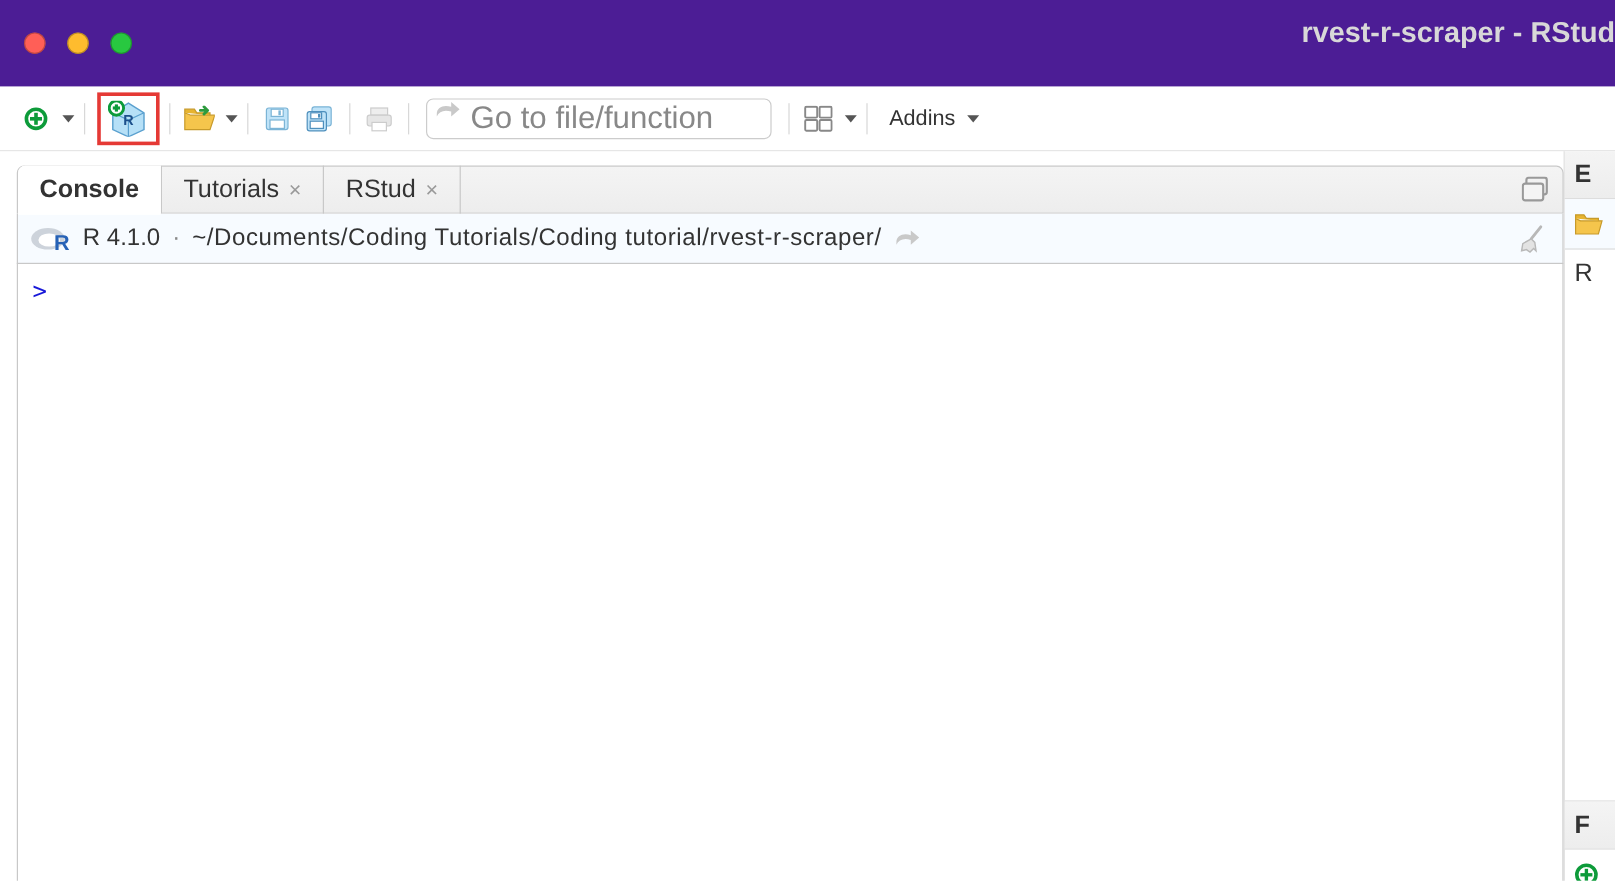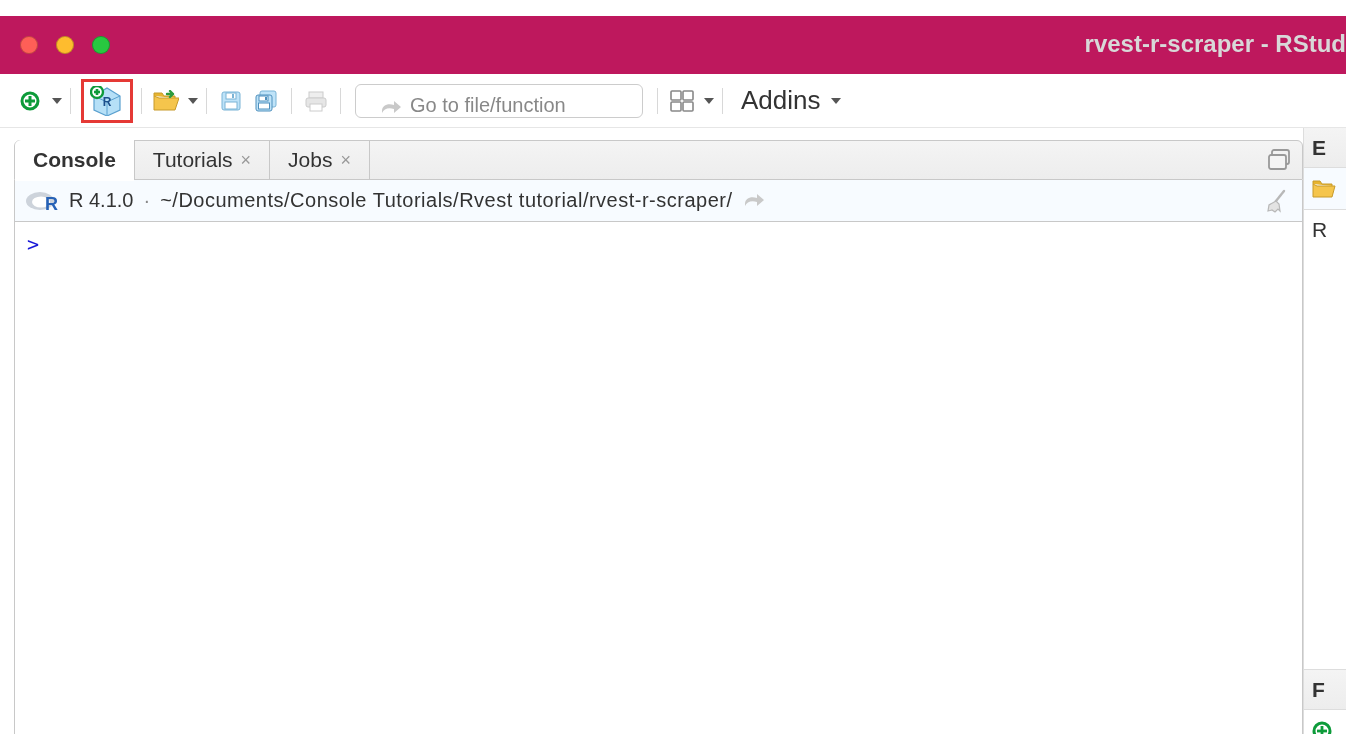--- a/index.html
+++ b/index.html
@@ -1,26 +1,25 @@
 <!DOCTYPE html>
 <html><head>
 <meta charset="utf-8">
 <style>
   * { box-sizing: border-box; margin: 0; padding: 0; }
   html, body { width: 1346px; height: 734px; overflow: hidden; font-family: "Helvetica Neue", Arial, sans-serif; background: #fff; }
 
   
   .titlebar {
-    height: 58px;
-    background: #be185d;
+    height: 72px;
+    background: #4c1d95;
     display: flex;
     align-items: center;
     padding-left: 20px;
     position: relative;
-    margin-top: 16px;
   }
   .traffic-lights { display: flex; gap: 18px; }
   .tl { width: 18px; height: 18px; border-radius: 50%; }
   .tl-red { background: #ff5f57; box-shadow: inset 0 0 0 1px rgba(0,0,0,.25); }
   .tl-yellow { background: #febc2e; box-shadow: inset 0 0 0 1px rgba(0,0,0,.25); }
   .tl-green { background: #28c840; box-shadow: inset 0 0 0 1px rgba(0,0,0,.25); }
   .titlebar-title {
     position: absolute;
     right: 0;
     top: 0;
@@ -72,29 +71,29 @@
     display: flex;
     align-items: center;
     margin-left: 2px;
   }
   .goto-input {
     height: 34px;
     width: 288px;
     border: 1px solid #ccc;
     border-radius: 6px;
     display: flex;
-    align-items: flex-end;
-    padding-left: 24px;
+    align-items: flex-start;
+    padding-left: 6px;
     color: #888;
-    font-size: 20px;
+    font-size: 26px;
     margin-left: 6px;
   }
   .goto-input svg { margin-right: 8px; flex-shrink: 0; }
   .addins {
-    font-size: 26px;
+    font-size: 18px;
     color: #333;
     display: flex;
     align-items: center;
     gap: 8px;
     margin-left: 10px;
   }
 
   
   .workspace {
     display: flex;
@@ -325,21 +324,21 @@
 
     <div class="tabbar">
       <div class="tab active">
         <span>Console</span>
       </div>
       <div class="tab">
         <span>Tutorials</span>
         <span class="tab-close">×</span>
       </div>
       <div class="tab">
-        <span>Jobs</span>
+        <span>RStud</span>
         <span class="tab-close">×</span>
       </div>
       <div class="tabbar-right">
         <span>
           <svg width="24" height="22" viewBox="0 0 24 22">
               <rect x="4" y="1" width="17" height="14" rx="2" fill="none" stroke="#999" stroke-width="1.8"></rect>
               <rect x="1" y="6" width="17" height="14" rx="2" fill="#f4f4f4" stroke="#999" stroke-width="1.8"></rect>
             </svg>
         </span>
       </div>
@@ -348,21 +347,21 @@
     <div class="console-header">
       <span>
         <svg width="34" height="24" viewBox="0 0 34 24">
             <ellipse cx="15" cy="12" rx="14" ry="9" fill="#cdd3db"></ellipse>
             <ellipse cx="16" cy="13" rx="9" ry="5.5" fill="#fff"></ellipse>
             <text x="20" y="21" font-family="Arial Black, Arial" font-size="18" font-weight="900" fill="#2762b6">R</text>
           </svg>
       </span>
       <span>R 4.1.0</span>
       <span style="color:#888;">·</span>
-      <span class="path">~/Documents/Console Tutorials/Rvest tutorial/rvest-r-scraper/</span>
+      <span class="path">~/Documents/Coding Tutorials/Coding tutorial/rvest-r-scraper/</span>
       <span>
         <svg width="22" height="18" viewBox="0 0 22 18">
             <path d="M2 12 C 2 6, 8 4, 14 6 L14 2 L21 8 L14 14 L14 10 C 8 8, 4 10, 2 14 Z" fill="#c9c9c9"></path>
           </svg>
       </span>
       <div class="console-header-right">
         <span>
           <svg width="26" height="26" viewBox="0 0 26 26">
               <line x1="20" y1="3" x2="12" y2="13" stroke="#b8b8b8" stroke-width="2.4" stroke-linecap="round"></line>
               <path d="M12 13 L5 17 L4 23 L8 22 L11 24 L14 21 L16 23 L15 16 Z" fill="#e3e3e3" stroke="#b8b8b8" stroke-width="1.2"></path>

